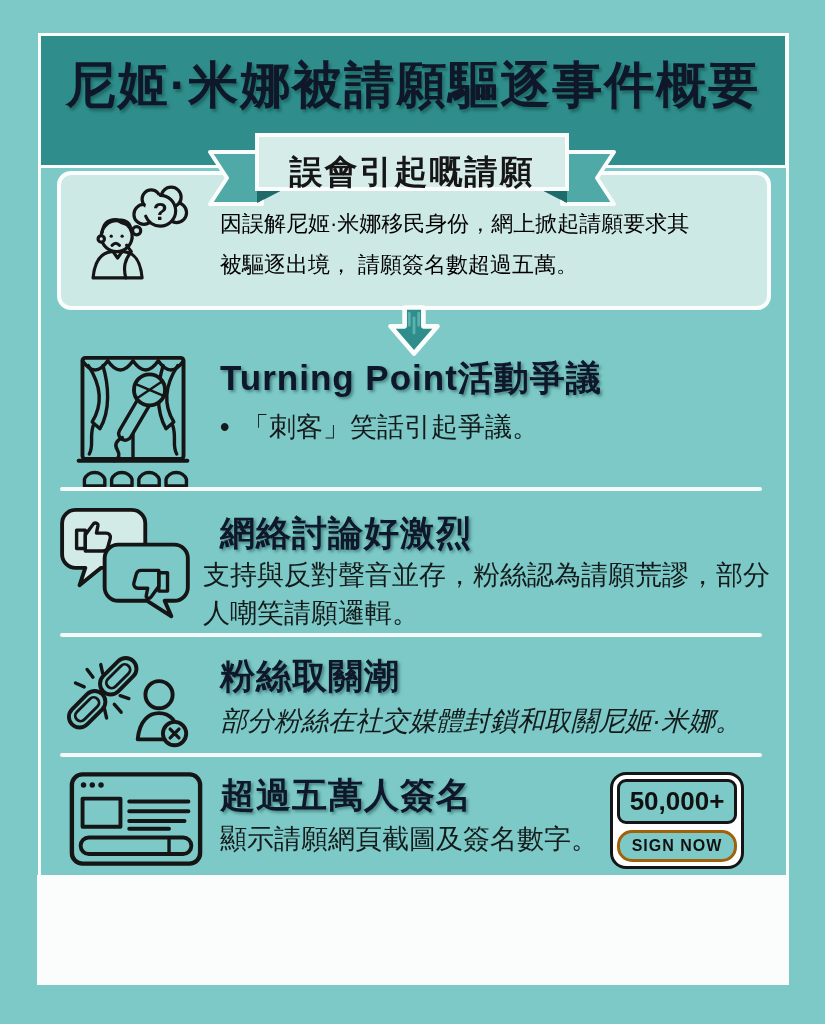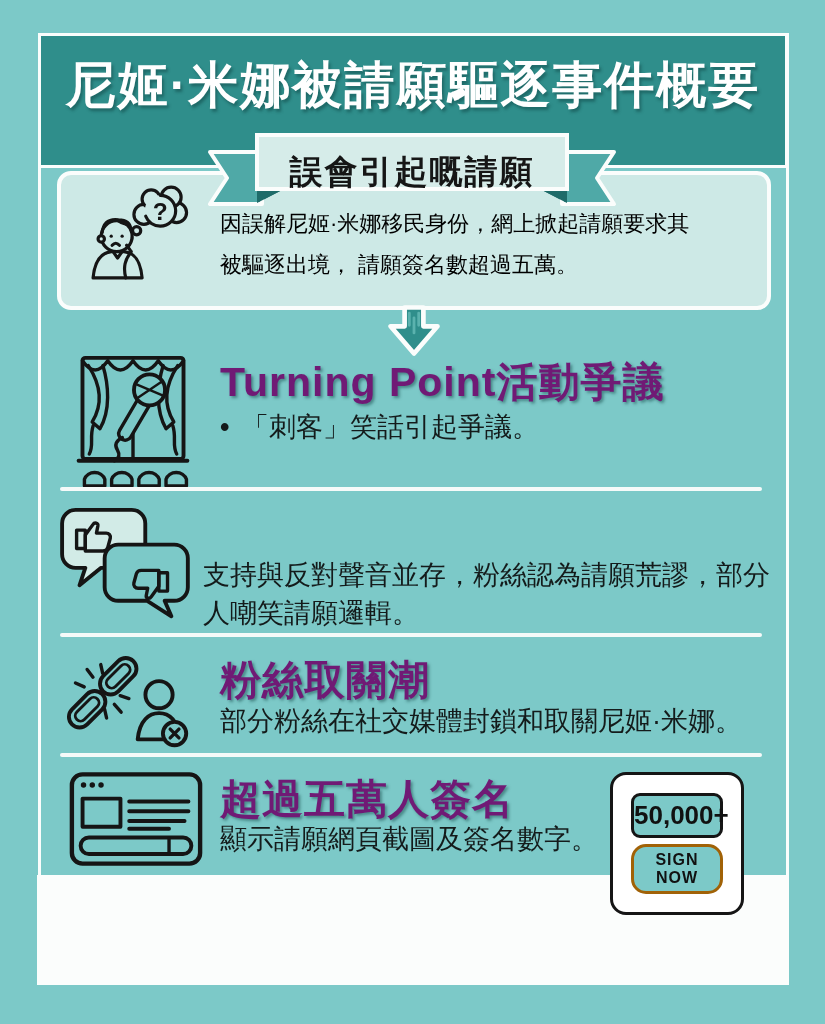--- a/index.html
+++ b/index.html
@@ -7,21 +7,21 @@
   .page{position:relative;width:825px;height:1024px;background:#7cc9c8;overflow:hidden;}
 
   
   .frame-line{position:absolute;top:33px;height:843px;width:3px;background:#fbfdfc;}
   .frame-left{left:38px;}
   .frame-right{left:786px;}
 
   
   .header-band{position:absolute;left:38px;top:33px;width:750px;height:135px;
     background:#2f8e8b;border:3px solid #fbfdfc;box-sizing:border-box;z-index:2;}
-  .header-title{margin:0;padding-top:16px;text-align:center;color:#ffffff;
+  .header-title{margin:0;padding-top:16px;text-align:center;color:#0f172a;
     font-size:50px;font-weight:900;letter-spacing:2px;
     text-shadow:2px 3px 3px rgba(10,60,60,.45);}
 
   
   .ribbon{position:absolute;left:202px;top:132px;width:420px;height:78px;z-index:4;}
   .ribbon svg{position:absolute;left:0;top:0;}
   .ribbon-label{position:absolute;left:55px;top:6px;width:310px;height:69px;
     display:flex;align-items:center;justify-content:center;
     font-size:33px;font-weight:900;color:#161616;letter-spacing:2px;}
 
@@ -29,33 +29,33 @@
   .intro-box{position:absolute;left:57px;top:171px;width:714px;height:139px;
     background:#cde9e6;border:4px solid #fbfdfc;border-radius:14px;box-sizing:border-box;z-index:3;}
   .intro-icon{position:absolute;left:84px;top:180px;z-index:4;}
   .intro-text{position:absolute;left:220px;top:203px;width:560px;z-index:4;
     font-size:22px;line-height:41px;color:#000000;font-weight:500;}
   .intro-text p{margin:0;}
 
   .down-arrow{position:absolute;left:383px;top:304px;z-index:5;}
 
   
-  .sec-title{position:absolute;margin:0;color:#701a75;font-size:41px;font-weight:900;
+  .sec-title{position:absolute;margin:0;color:#0f172a;font-size:35px;font-weight:900;
     letter-spacing:1px;text-shadow:2px 2px 3px rgba(20,70,70,.5);}
   .sec-body{position:absolute;font-size:27px;line-height:38px;color:#141b1b;font-weight:500;}
   .sec-body p{margin:0;}
   .bullet-row{display:flex;}
   .bullet-dot{width:22px;flex:none;font-weight:900;}
   .divider{position:absolute;left:60px;width:702px;height:4px;background:#f5faf9;border-radius:2px;}
 
   .icon-abs{position:absolute;}
 
   
   .count-badge{position:absolute;left:610px;top:772px;width:134px;background:#ffffff;
-    border:3.5px solid #151515;border-radius:16px;box-sizing:border-box;padding:18px;z-index:3;}
+    border:3.5px solid #151515;border-radius:16px;box-sizing:border-box;padding:4px;z-index:3;}
   .badge-count{background:#7cc9c8;border:3px solid #151515;border-radius:9px;
     text-align:center;font-size:26px;font-weight:900;color:#111;padding:4px 0;}
   .badge-cta{margin-top:6px;background:#7cc9c8;border:3px solid #a16207;border-radius:15px;
     text-align:center;font-size:16px;font-weight:800;color:#111;padding:4px 0;letter-spacing:1px;cursor:pointer;}
 
   
   .footer-bar{position:absolute;left:37px;top:875px;width:752px;height:110px;background:#fbfdfc;z-index:2;}
   .footer-title{position:absolute;left:140px;top:885px;margin:0;font-size:31px;font-weight:900;color:#111;}
   .footer-text{position:absolute;left:140px;top:927px;font-size:25px;color:#1a1a1a;font-weight:500;}
   .footer-icon{position:absolute;left:52px;top:886px;}
@@ -157,20 +157,21 @@
       <path d="M20 4 H78 A14 14 0 0 1 92 18 V50 A14 14 0 0 1 78 64 H46 L24 82 L30 64 H20 A14 14 0 0 1 6 50 V18 A14 14 0 0 1 20 4 Z" fill="#d2ebe7"></path>
       <rect x="21" y="25" width="9" height="19" stroke-width="3.5"></rect>
       <path d="M30 44 v-14 l8 -11 c1.5 -2.5 5.5 -1.5 5 1.5 l-1.5 7.5 h10 c3 0 5 2.5 4.3 5.4 l-2.6 9.5 c-.6 2.3 -2.6 3.6 -5 3.6 h-18.2 z" stroke-width="3.5"></path>
       <path d="M64 40 H122 A14 14 0 0 1 136 54 V84 A14 14 0 0 1 122 98 H112 L119 114 L94 98 H64 A14 14 0 0 1 50 84 V54 A14 14 0 0 1 64 40 Z" fill="#7cc9c8"></path>
       <g transform="rotate(180 93 69)">
         <rect x="71" y="50" width="9" height="19" stroke-width="3.5"></rect>
         <path d="M80 69 v-14 l8 -11 c1.5 -2.5 5.5 -1.5 5 1.5 l-1.5 7.5 h10 c3 0 5 2.5 4.3 5.4 l-2.6 9.5 c-.6 2.3 -2.6 3.6 -5 3.6 h-18.2 z" stroke-width="3.5"></path>
       </g>
     </svg>
   </div>
+  <h2 class="sec-title" style="left:220px;top:510px;">網絡討論好激烈</h2>
   <div class="sec-body" style="left:203px;top:556px;width:570px;">
     <p>支持與反對聲音並存，粉絲認為請願荒謬，部分</p>
     <p>人嘲笑請願邏輯。</p>
   </div>
   <div class="divider" style="top:633px;"></div>
 
   <div class="icon-abs" style="left:58px;top:650px;">
     <svg width="136" height="102" viewBox="0 0 140 105" fill="none" stroke="#151515" stroke-width="4" stroke-linecap="round" stroke-linejoin="round">
       <g transform="rotate(45 62 27)">
         <rect x="51" y="5" width="22" height="44" rx="11"></rect>
@@ -182,21 +183,21 @@
       </g>
       <path d="M36 28 L30 20 M46 24 L44 15 M27 38 L18 34" stroke-width="3.5"></path>
       <path d="M58 56 L65 64 M48 61 L50 70 M64 47 L73 50" stroke-width="3.5"></path>
       <circle cx="104" cy="46" r="14" fill="#7cc9c8"></circle>
       <path d="M82 92 C84 72 94 65 104 65 C114 65 124 72 126 92 Z" fill="#7cc9c8"></path>
       <circle cx="120" cy="86" r="12" fill="#7cc9c8"></circle>
       <path d="M115.5 81.5 L124.5 90.5 M124.5 81.5 L115.5 90.5" stroke-width="3.5"></path>
     </svg>
   </div>
   <h2 class="sec-title" style="left:220px;top:653px;">粉絲取關潮</h2>
-  <div class="sec-body" style="left:220px;top:702px;width:570px;">
+  <div class="sec-body" style="left:220px;top:702px;width:570px;font-style:italic;">
     <p>部分粉絲在社交媒體封鎖和取關尼姬·米娜。</p>
   </div>
   <div class="divider" style="top:753px;"></div>
 
   <div class="icon-abs" style="left:68px;top:770px;">
     <svg width="136" height="98" viewBox="0 0 140 100" fill="none" stroke="#151515" stroke-width="4.5" stroke-linecap="round" stroke-linejoin="round">
       <rect x="4" y="4" width="132" height="92" rx="11"></rect>
       <circle cx="16" cy="15" r="2.8" fill="#151515" stroke="none"></circle>
       <circle cx="25" cy="15" r="2.8" fill="#151515" stroke="none"></circle>
       <circle cx="34" cy="15" r="2.8" fill="#151515" stroke="none"></circle>

